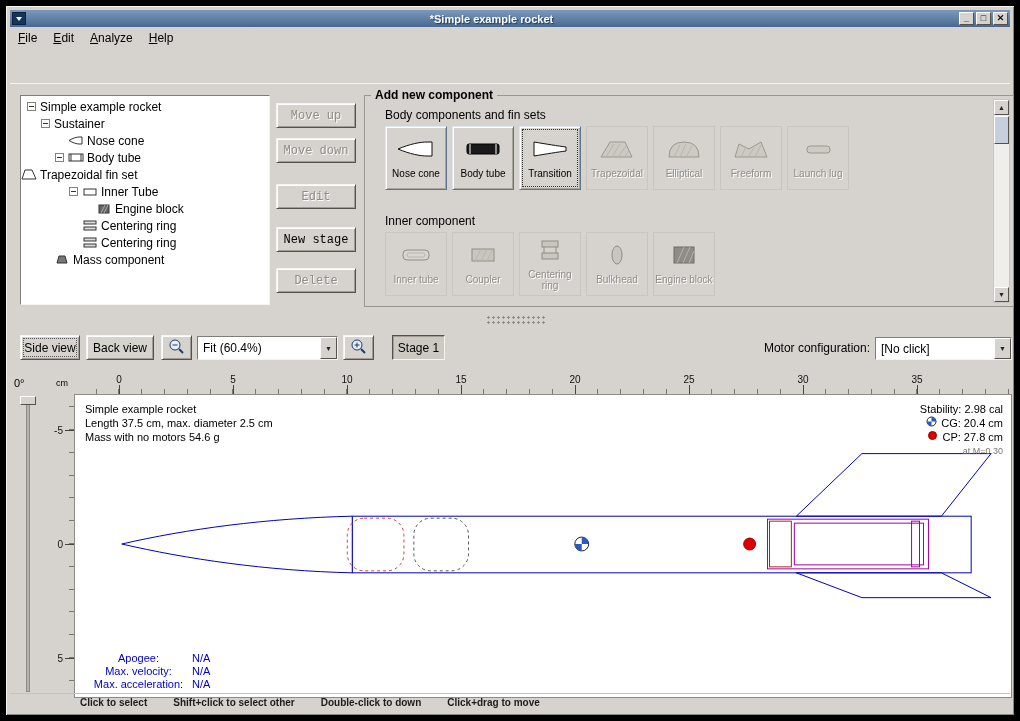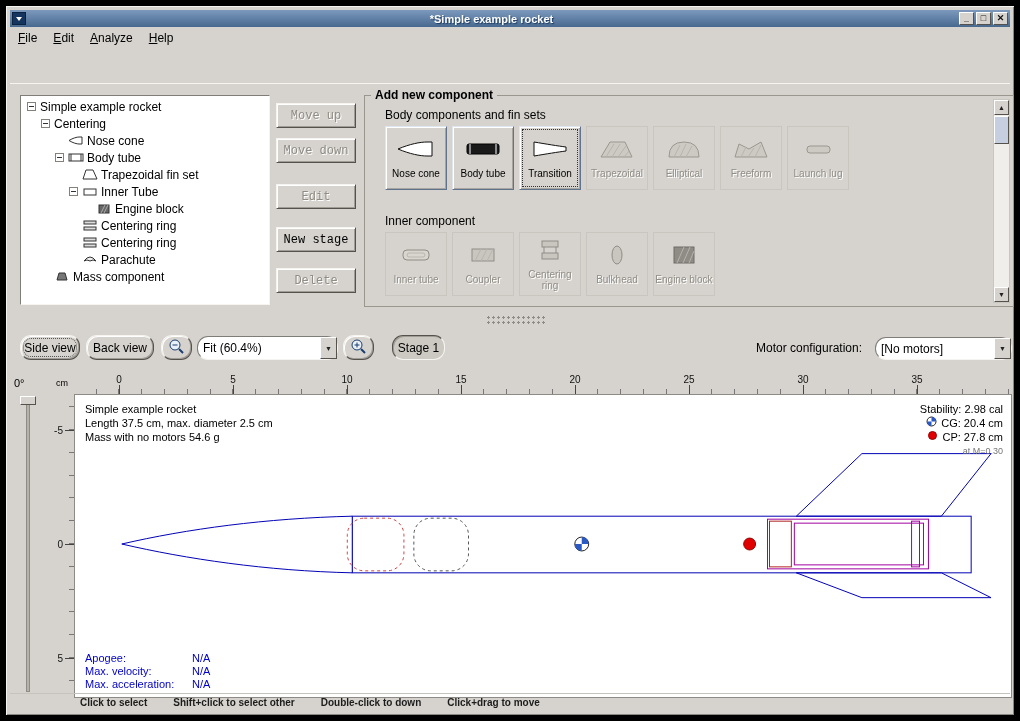--- a/index.html
+++ b/index.html
@@ -81,21 +81,21 @@
   .sb-up { top:0; } .sb-down { bottom:0; }
   .sb-thumb { position:absolute; left:0; top:16px; width:15px; height:28px; background:#c6cfdf;
     border:1px solid; border-color:#fff #55524d #55524d #fff; }
 
   .splitter { position:absolute; left:480px; top:309px; width:60px; height:9px;
     background-image:radial-gradient(circle, #8f8c85 1px, transparent 1.4px);
     background-size:5px 5px; }
 
   
   .toolbar { position:absolute; left:4px; top:327px; right:4px; height:32px; }
-  .tbar-item { position:absolute; top:2px; height:25px;border-radius:11px; }
+  .tbar-item { position:absolute; top:2px; height:25px; }
   .combo { display:flex; align-items:stretch; background:#fff;
     border:1px solid; border-color:#807d78 #f5f4f0 #f5f4f0 #807d78; }
   .combo-text { flex:1; font-size:12px; padding:4px 4px 0 5px; color:#000; white-space:nowrap; overflow:hidden; }
   .combo-btn { width:17px; background:#d6d3ce; border:1px solid;
     border-color:#fff #55524d #55524d #fff; font-size:7px; color:#222;
     display:flex; align-items:center; justify-content:center; flex:none; }
   .tool-label { position:absolute; font-size:12px; color:#000; }
 
   
   .rot-label { position:absolute; left:8px; top:371px; font-size:11px; color:#000; }
@@ -120,21 +120,21 @@
 
   .canvas { position:absolute; left:68px; top:388px; width:938px; height:304px;
     background:#fff; border:1px solid #8e8b85; }
   .canvas svg.diagram { position:absolute; left:0; top:0; }
   .rocket-info { position:absolute; left:10px; top:7px; font-size:11px; line-height:14px; color:#000; }
   .stability { position:absolute; right:8px; top:7px; font-size:11px; line-height:14px;
     display:flex; flex-direction:column; align-items:flex-end; }
   .stab-row { display:flex; align-items:center; gap:4px; }
   .mach { font-size:9px; color:#777; }
   .flight { position:absolute; left:10px; bottom:6px; font-size:11px; line-height:13px; color:#0000c8; }
-  .flabel { display:inline-block; width:107px; }
+  .flabel { display:inline-block; width:107px;text-align:center; }
 
   .statusbar { position:absolute; left:4px; right:4px; bottom:4px; height:18px;
     display:flex; align-items:center; gap:26px; padding-left:70px;
     font-size:10px; font-weight:bold; color:#1c1c1c; border-top:1px solid #c6c3bc; }
 </style>
 </head>
 <body>
 
 <div class="window">
 
@@ -156,42 +156,42 @@
 
   <div class="upper">
 
     <div class="tree-panel">
       <div class="trow" style="padding-left:6px">
         <span class="expander"></span>
         <span>Simple example rocket</span>
       </div>
       <div class="trow" style="padding-left:20px">
         <span class="expander"></span>
-        <span>Centering</span>
+        <span>Sustainer</span>
       </div>
       <div class="trow" style="padding-left:47px">
         <span class="ticon">
             <svg width="16" height="11">
               <path d="M1,5.5 C5,3 9,2 11,2 L14,2 L14,9 L11,9 C9,9 5,8 1,5.5 Z" fill="#fff" stroke="#333"></path>
             </svg>
           </span>
         <span>Nose cone</span>
       </div>
       <div class="trow" style="padding-left:34px">
         <span class="expander"></span>
         <span class="ticon">
             <svg width="16" height="11">
               <rect x="1" y="2" width="14" height="7" fill="#fff" stroke="#333"></rect>
               <line x1="3" y1="2" x2="3" y2="9" stroke="#333"></line>
               <line x1="13" y1="2" x2="13" y2="9" stroke="#333"></line>
             </svg>
           </span>
         <span>Body tube</span>
       </div>
-      <div class="trow" style="padding-left:61px">
+      <div class="trow" style="">
         <span class="ticon">
             <svg width="16" height="11">
               <polygon points="1,10 4,1 11,1 15,10" fill="#fff" stroke="#333"></polygon>
             </svg>
           </span>
         <span>Trapezoidal fin set</span>
       </div>
       <div class="trow" style="padding-left:48px">
         <span class="expander"></span>
         <span class="ticon">
@@ -220,28 +220,20 @@
         <span>Centering ring</span>
       </div>
       <div class="trow" style="padding-left:61px">
         <span class="ticon">
             <svg width="16" height="11">
               <rect x="2" y="1" width="12" height="3" fill="#ddd" stroke="#333"></rect>
               <rect x="2" y="7" width="12" height="3" fill="#ddd" stroke="#333"></rect>
             </svg>
           </span>
         <span>Centering ring</span>
-      </div>
-      <div class="trow" style="padding-left:61px">
-        <span class="ticon">
-            <svg width="16" height="11">
-              <path d="M2,7 Q8,-1 14,7 Q11,5 8,7 Q5,5 2,7 Z" fill="#eee" stroke="#333"></path>
-            </svg>
-          </span>
-        <span>Parachute</span>
       </div>
       <div class="trow" style="padding-left:33px">
         <span class="ticon">
             <svg width="16" height="11">
               <path d="M5,2 h6 l2,7 h-10 z" fill="#777" stroke="#333"></path>
             </svg>
           </span>
         <span>Mass component</span>
       </div>
     </div>
@@ -371,23 +363,23 @@
     </div>
     <div class="btn tbar-item" style="left:333px; width:31px">
       <span><svg width="17" height="17">
             <circle cx="7" cy="7" r="5" fill="#eaf0f8" stroke="#1a3c6e"></circle>
             <line x1="11" y1="11" x2="15" y2="15" stroke="#1a3c6e" stroke-width="2"></line>
             <line x1="4.5" y1="7" x2="9.5" y2="7" stroke="#1a3c6e"></line>
             <line x1="7" y1="4.5" x2="7" y2="9.5" stroke="#1a3c6e"></line>
           </svg></span>
     </div>
     <div class="btn pressed tbar-item" style="left:382px; width:53px">Stage 1</div>
-    <div class="tool-label" style="left:746px; top:8px; width:114px; ">Motor configuration:</div>
+    <div class="tool-label" style="left:746px; top:8px; width:114px; text-align:right">Motor configuration:</div>
     <div class="combo tbar-item" style="left:865px; width:137px; top:4px; height:23px">
-      <span class="combo-text">[No motors]</span>
+      <span class="combo-text">[No click]</span>
       <span class="combo-btn">▼</span>
     </div>
   </div>
 
   <div class="rot-label">0°</div>
   <div class="rot-slider">
     <div class="rot-track"></div>
     <div class="rot-handle"></div>
   </div>
 

